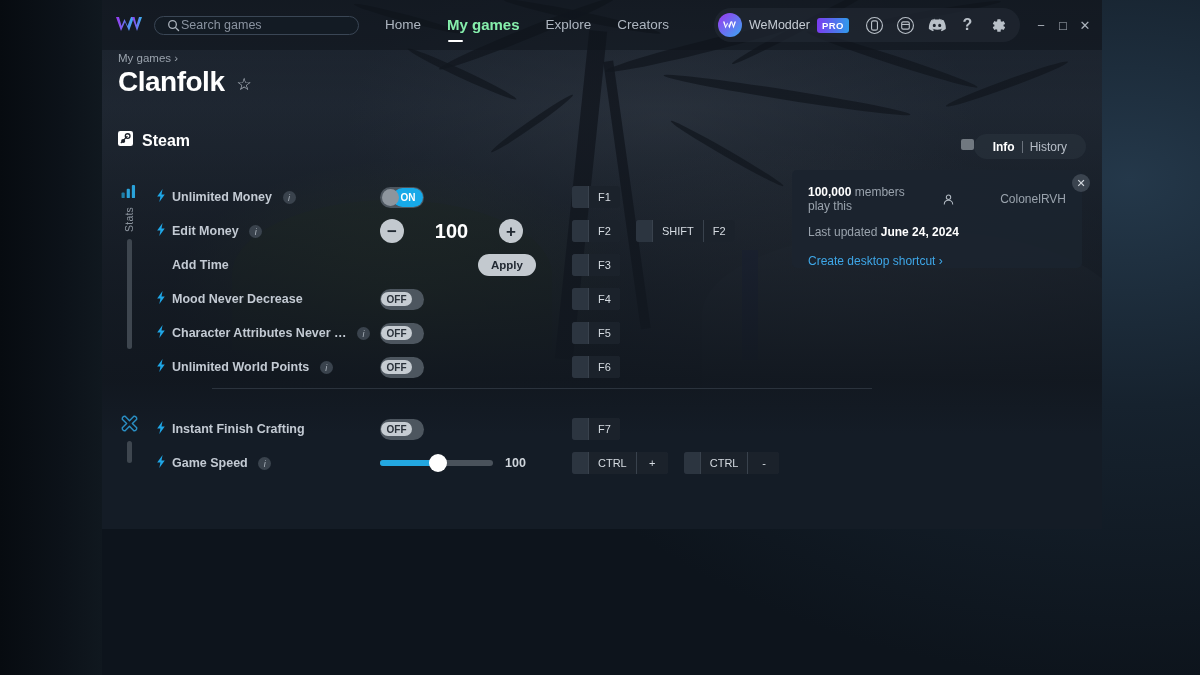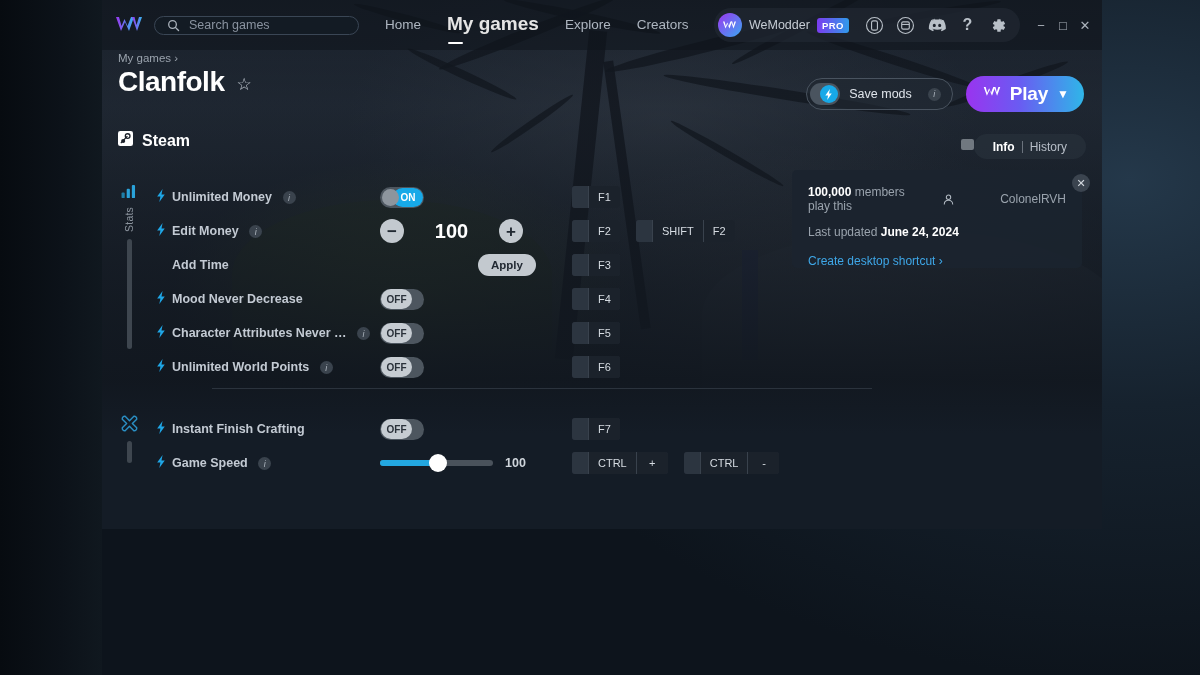--- a/index.html
+++ b/index.html
@@ -52,28 +52,28 @@
   
   #topbar {
     position:absolute; left:0; top:0; width:1000px; height:50px;
     display:flex; align-items:center; padding:0 6px 0 10px;
     background: rgba(14,20,28,.55);
   }
   #logo { width:34px; height:26px; margin-right:8px; display:flex; align-items:center; justify-content:center; }
   #search {
     width:205px; height:19px; border-radius:15px;
     background:rgba(20,28,38,.72); border:1px solid #3a4655;
-    display:flex; align-items:center; padding:4px 12px; gap:9px;
+    display:flex; align-items:center; padding:4px 12px; gap:1px;
   }
   #search .ph { color:#8a93a0; font-size:12.5px; }
   .navlink {
     font-size:13.5px; color:#aeb6c0; padding:0 0 2px 0; margin-left:26px;
     position:relative; white-space:nowrap;
   }
-  .navlink.active { color:#e5e5e5; font-weight:bold; font-size:19px; }
+  .navlink.active { color:#86efac; font-weight:bold; font-size:15px; }
   .navlink.active::after {
     content:""; position:absolute; left:1px; bottom:-7px; width:15px; height:2px;
     background:#fff; border-radius:1px;
   }
   #userzone {
     margin-left:auto; display:flex; align-items:center; gap:0;
     background:rgba(36,44,55,.55); border-radius:17px; height:34px; padding:0 6px 0 4px;
   }
   #avatar {
     width:24px;height:24px;border-radius:50%;
@@ -184,21 +184,21 @@
   .toggle { width:44px;height:21px;border-radius:11px;display:flex;align-items:center;position:relative; }
   .toggle.on { background:#4d565f; justify-content:flex-end; }
   .toggle.on .pill {
     background:#17a9e8;color:#fff;font-size:10px;font-weight:bold;
     border-radius:10px;height:19px;width:30px;display:flex;align-items:center;justify-content:center;margin-right:1px;
   }
   .toggle.on .nub { position:absolute; left:2px; width:17px;height:17px;border-radius:50%;background:#8d959d; }
   .toggle.off { background:#4d565f; justify-content:flex-start; }
   .toggle.off .pill {
     background:#c6ccd2;color:#2a313a;font-size:10px;font-weight:bold;
-    border-radius:10px;height:20px;width:31px;display:flex;align-items:center;justify-content:center;margin-left:1px;
+    border-radius:10px;height:14px;width:31px;display:flex;align-items:center;justify-content:center;margin-left:1px;
   }
   .stepper { display:flex;align-items:center; gap:0; }
   .circbtn {
     width:24px;height:24px;border-radius:50%;background:#c3c9cf;color:#212932;
     display:flex;align-items:center;justify-content:center;font-size:17px;font-weight:bold;line-height:1;
   }
   .stepval { width:95px;text-align:center;font-size:20px;color:#fff;font-weight:bold; }
   .applybtn {
     background:#c3c9cf;color:#222a33;font-size:11.5px;font-weight:bold;
     border-radius:11px;padding:5px 13px;
@@ -333,43 +333,20 @@
           <svg width="15" height="15" viewBox="0 0 16 16">
             <rect x="0" y="0" width="16" height="16" rx="2.4" fill="#fff"></rect>
             <circle cx="10.3" cy="5.4" r="2.5" fill="none" stroke="#1b2029" stroke-width="1.4"></circle>
             <circle cx="5.5" cy="10.6" r="2.2" fill="#1b2029"></circle>
             <line x1="3" y1="13" x2="10" y2="5.4" stroke="#1b2029" stroke-width="1.3"></line>
           </svg>
         </span>
         <span class="lbl">Steam</span>
       </div>
 
-      <div id="actions">
-        <div id="savemods">
-          <div class="tg">
-            <div class="knob">
-              <svg width="8" height="11" viewBox="0 0 8 12">
-                  <path d="M5 0L0 7h3l-1 5 5-7H4z" fill="#fff"></path>
-                </svg>
-            </div>
-          </div>
-          <span class="lbl">Save mods</span>
-          <span class="info-dot">i</span>
-        </div>
-        <div id="playbtn">
-          <span>
-            <svg width="20" height="14" viewBox="0 0 30 22">
-              <path d="M2 3 L7 17 L11 8 L15 17 L20 3 L17 3 L13.5 12 L10.5 5 L7.5 12 L5 3 Z" fill="#fff"></path>
-              <path d="M18 3 L23 17 L28 3 L25 3 L22.5 11 L20.5 3 Z" fill="#fff"></path>
-            </svg>
-          </span>
-          <span class="ptxt">Play</span>
-          <span class="chev">▼</span>
-        </div>
-      </div>
 
       <div id="noteicon"></div>
       <div id="tabs">
         <div class="tab active">Info</div>
         <div class="sep"></div>
         <div class="tab">History</div>
       </div>
 
       <div id="infocard">
         <div class="r1">

